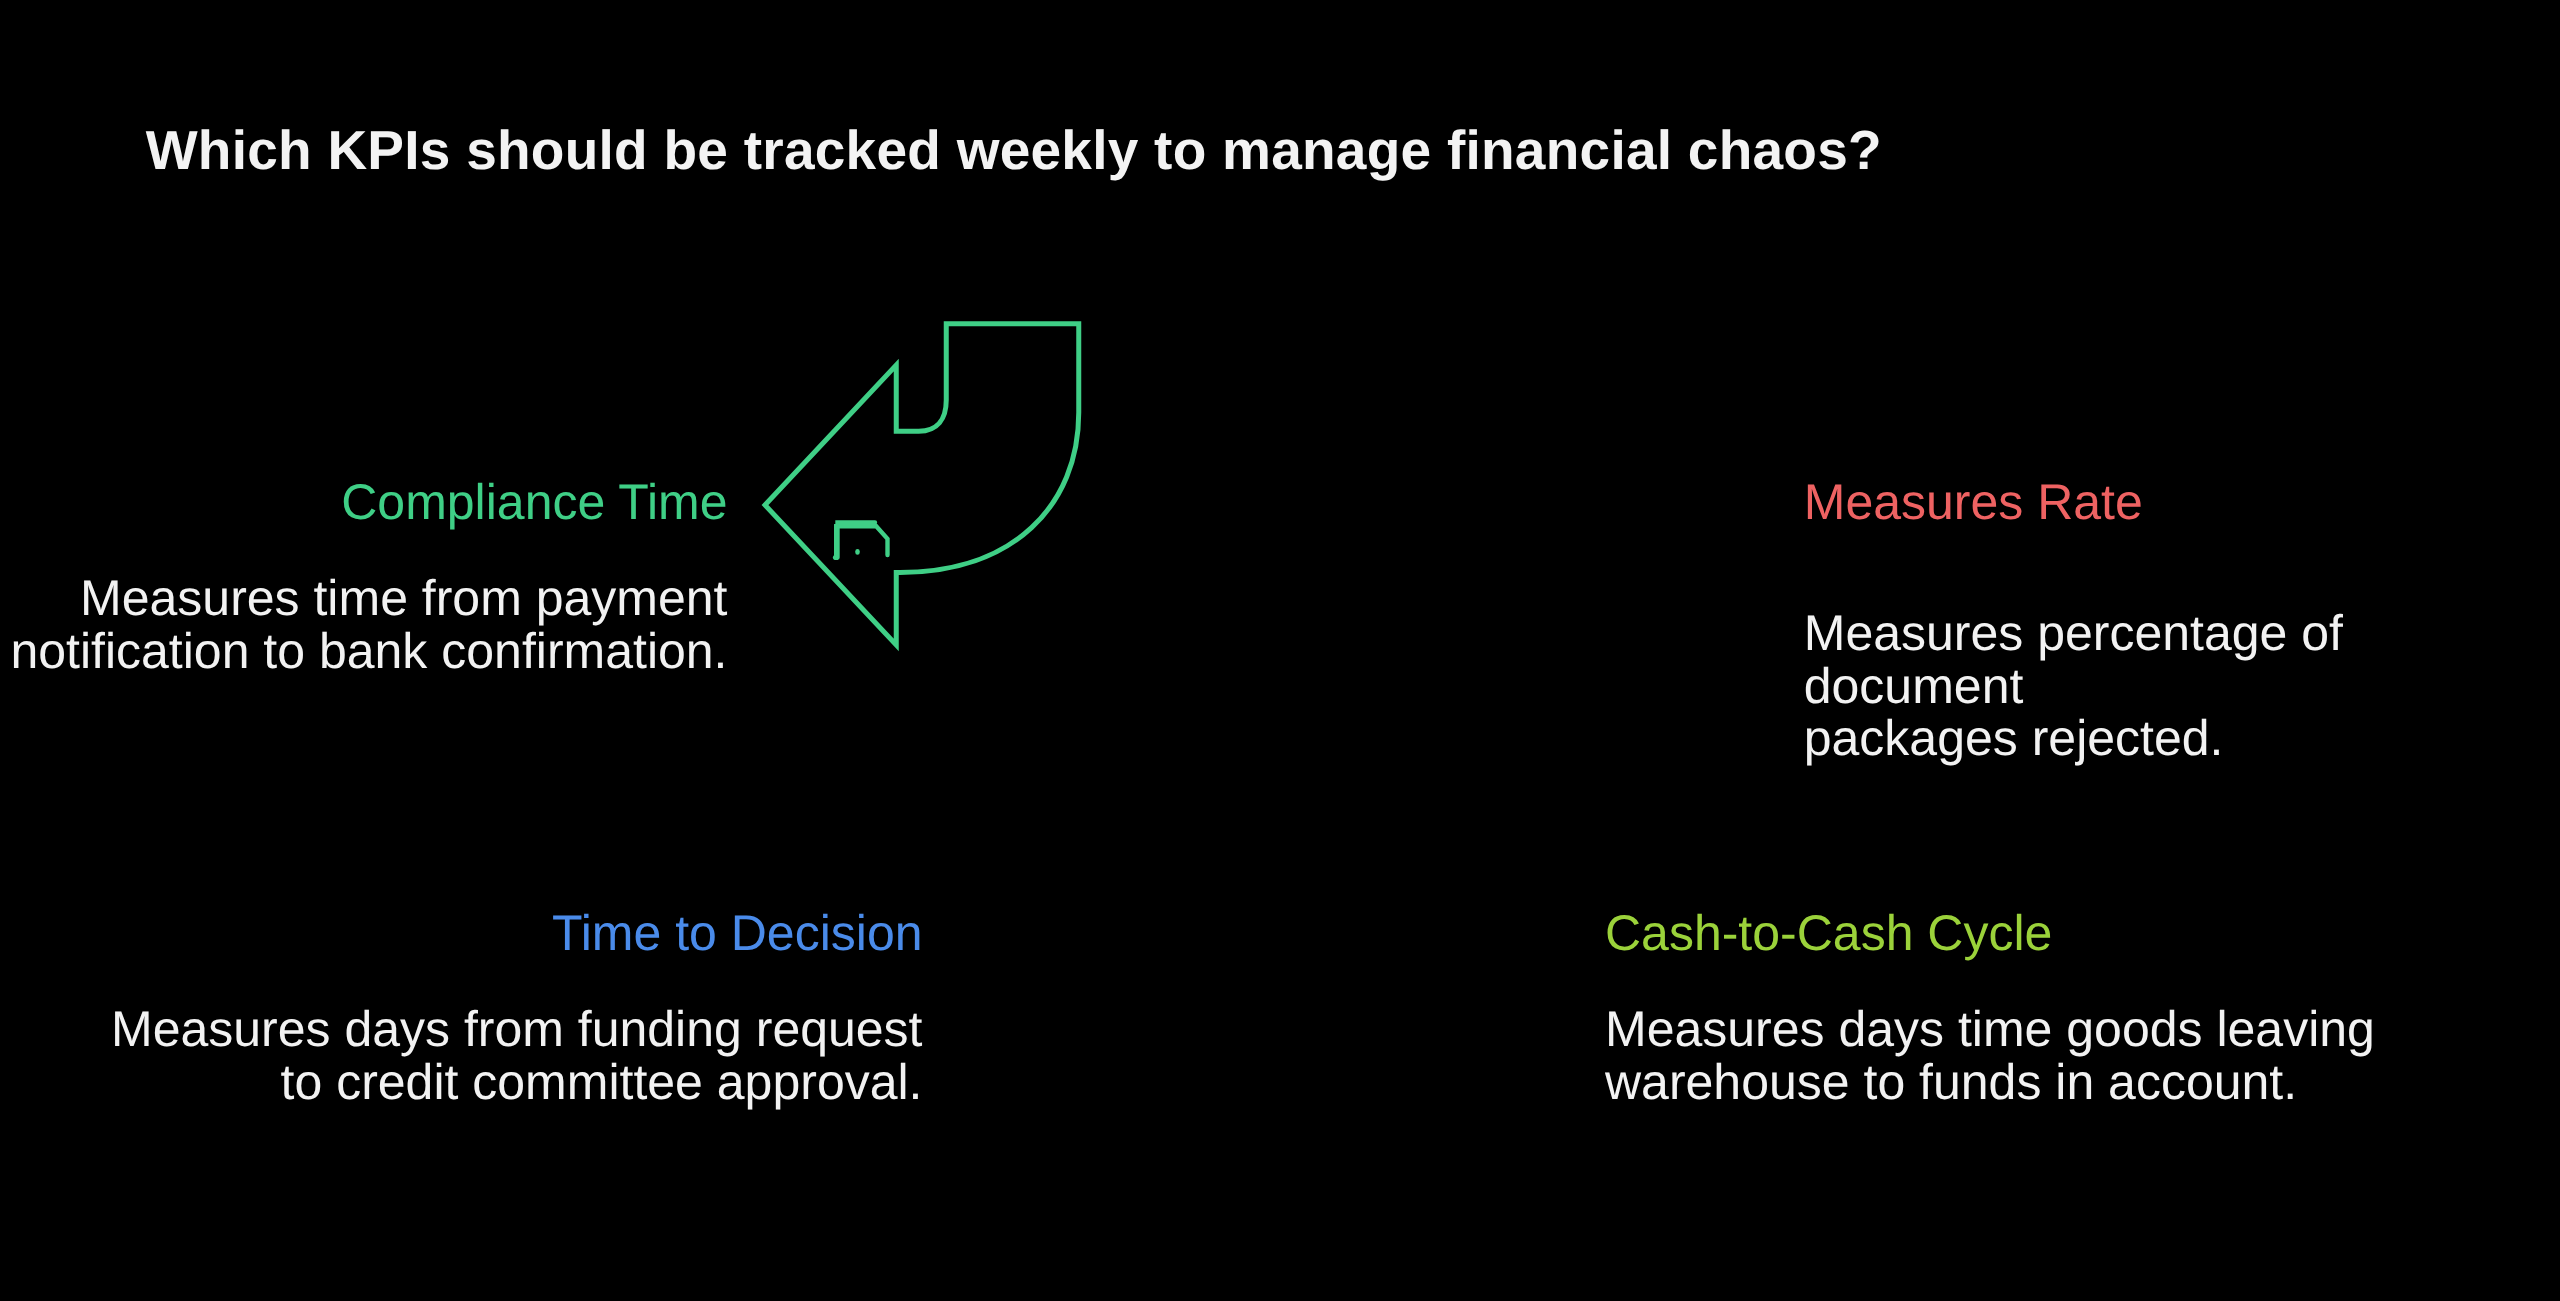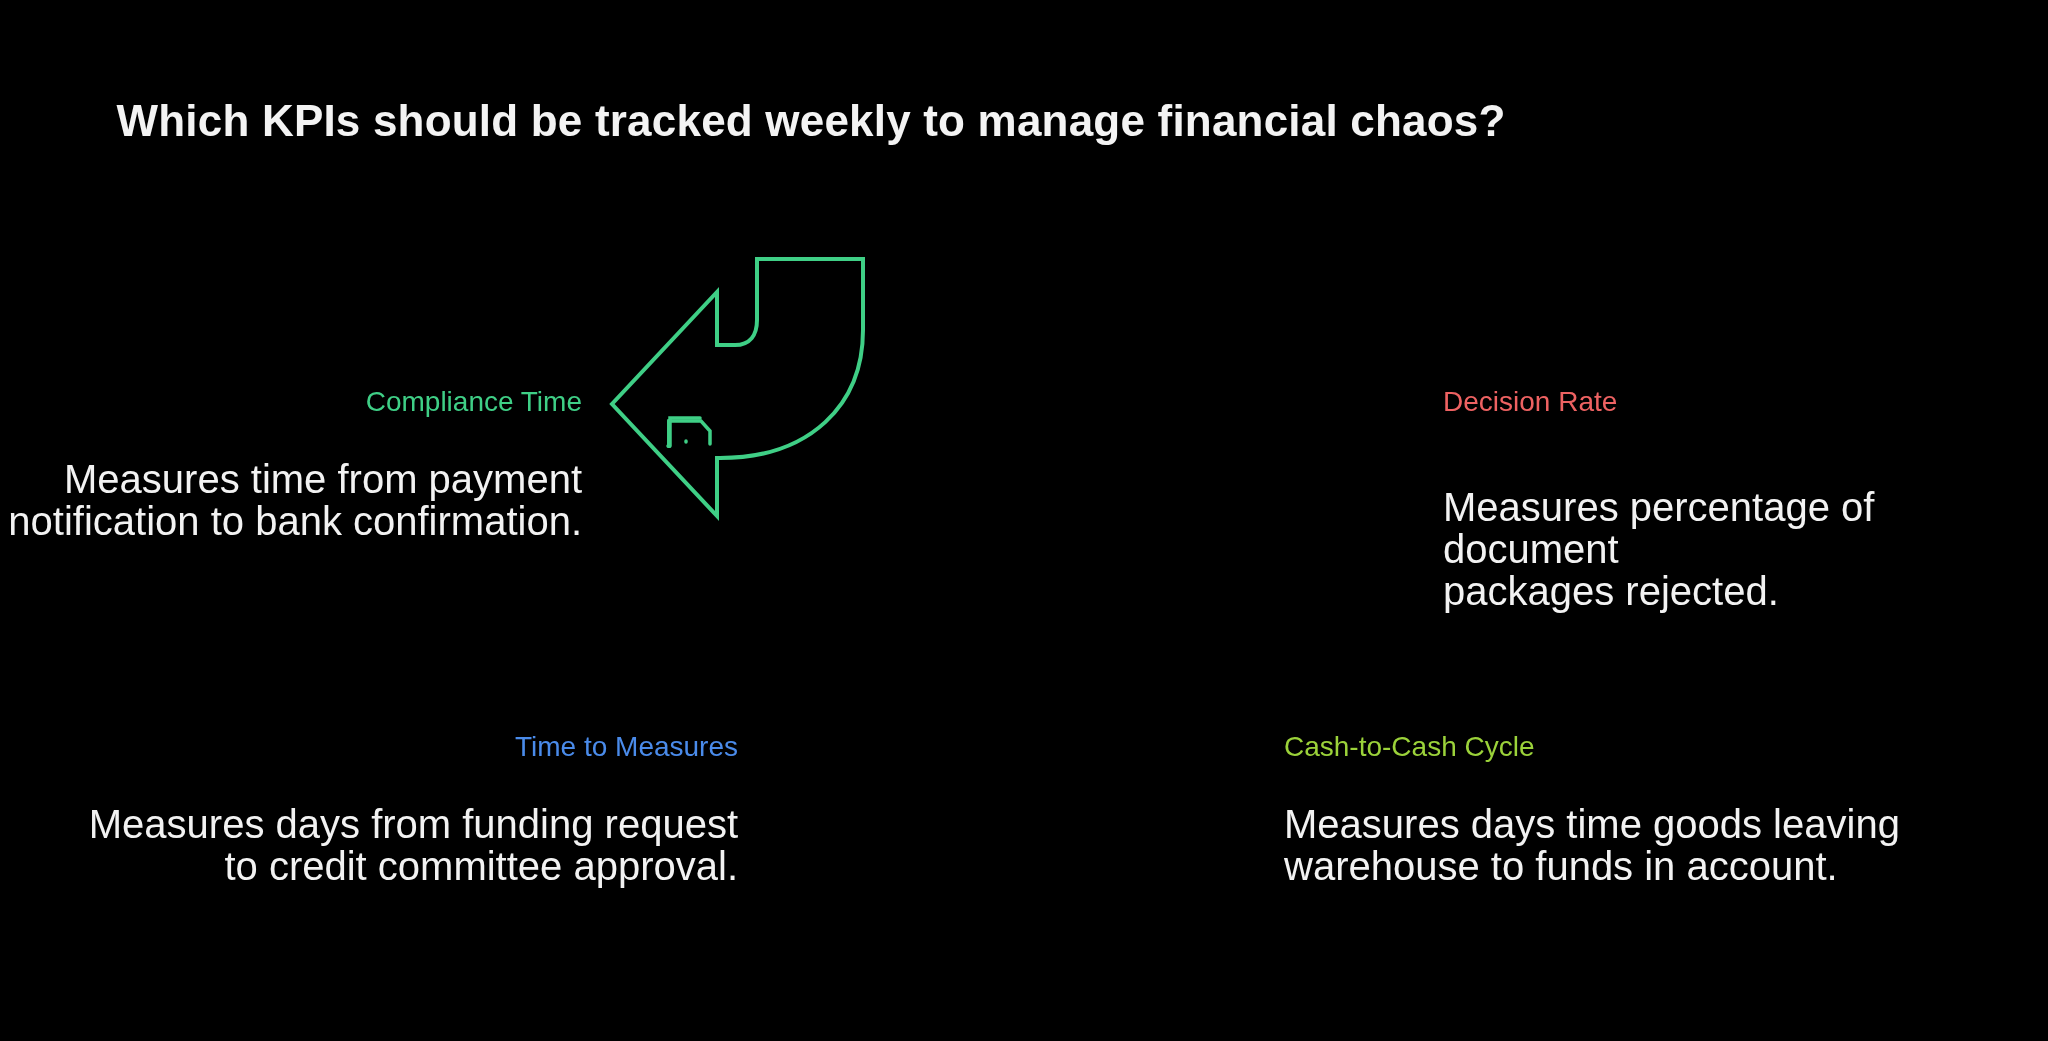--- a/index.html
+++ b/index.html
@@ -26,21 +26,21 @@
     color: #f3f3f3;
     letter-spacing: 0.2px;
   }
   svg.diagram {
     position: absolute;
     left: 0;
     top: 0;
   }
   .kpi-label {
     position: absolute;
-    font-size: 28px;
+    font-size: 40px;
     line-height: 48px;
     white-space: nowrap;
   }
   .kpi-desc {
     position: absolute;
     font-size: 40px;
     line-height: 42px;
     color: #f2f2f2;
     white-space: pre-line;
   }
@@ -80,23 +80,23 @@
       </g>
     </g>
 
   </g>
 </svg>
 
 <div class="kpi-label right" style="right:1466px; top:378px; color:#3fcf86;">Compliance Time</div>
 <div class="kpi-desc right" style="right:1466px; top:458px;">Measures time from payment
 notification to bank confirmation.</div>
 
-<div class="kpi-label right" style="right:1310px; top:723px; color:#4a8bea;">Time to Measures</div>
+<div class="kpi-label right" style="right:1310px; top:723px; color:#4a8bea;">Time to Decision</div>
 <div class="kpi-desc right" style="right:1310px; top:803px;">Measures days from funding request
 to credit committee approval.</div>
 
 <div class="kpi-label left" style="left:1284px; top:723px; color:#9bd23a;text-align:center;">Cash-to-Cash Cycle</div>
 <div class="kpi-desc left" style="left:1284px; top:803px;">Measures days time goods leaving
 warehouse to funds in account.</div>
 
-<div class="kpi-label left" style="left:1443px; top:378px; color:#ee6262;">Decision Rate</div>
+<div class="kpi-label left" style="left:1443px; top:378px; color:#ee6262;">Measures Rate</div>
 <div class="kpi-desc left" style="left:1443px; top:458px;margin-top:28px;">Measures percentage of document
 packages rejected.</div>
 
 </body></html>

